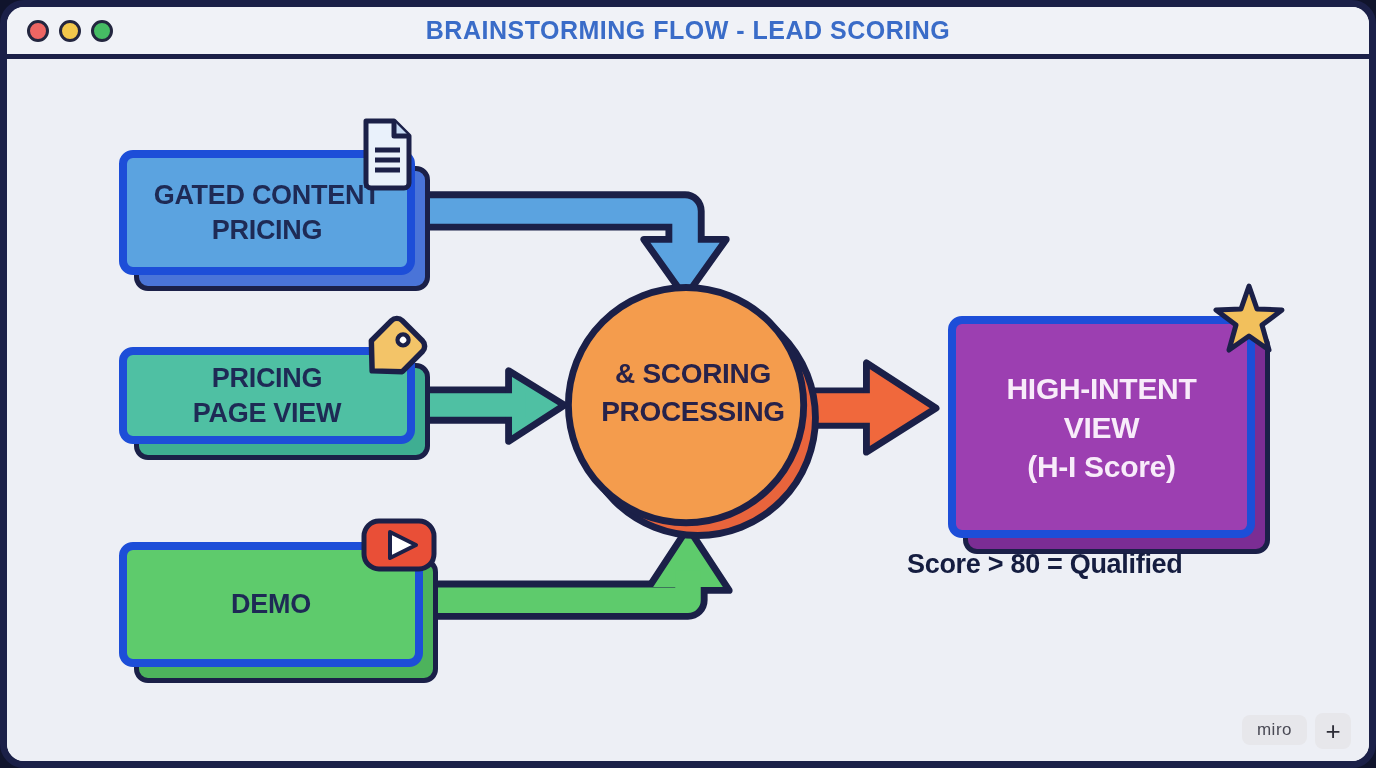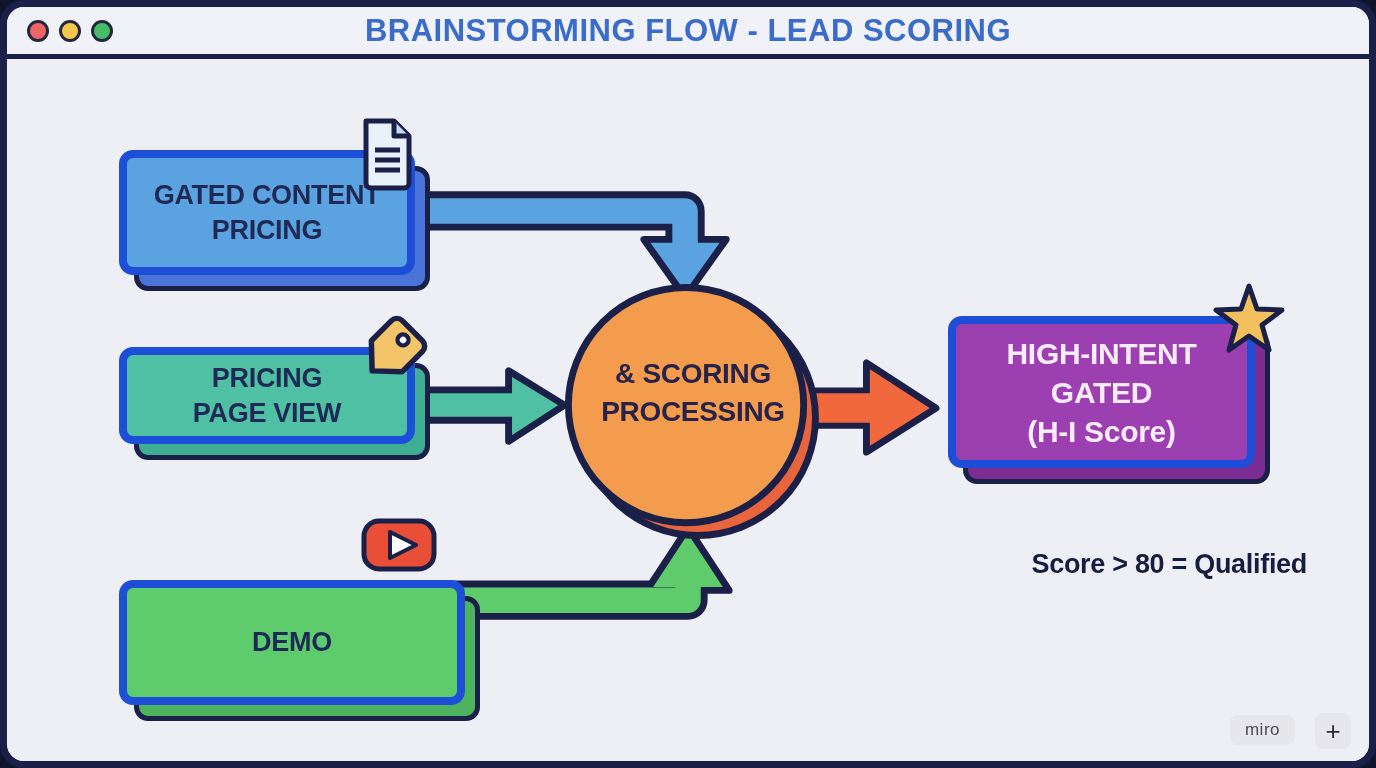--- a/index.html
+++ b/index.html
@@ -26,21 +26,21 @@
   .lights { display: flex; gap: 10px; margin-left: 20px; }
   .light {
     width: 22px; height: 22px; border-radius: 50%;
     border: 3px solid #23263f; cursor: pointer;
   }
   .light.red    { background: #ee6663; }
   .light.yellow { background: #f3c84b; }
   .light.green  { background: #46bc64; }
   .win-title {
     position: absolute; left: 0; right: 0; text-align: center;
-    font-size: 31px; font-weight: bold; letter-spacing: 0.5px;
+    font-size: 25px; font-weight: bold; letter-spacing: 0.5px;
     color: #3a6cc8;
   }
   
   .canvas {
     position: absolute; top: 52px; left: 0; right: 0; bottom: 0;
     background: #edeff5;
   }
   .wires { position: absolute; inset: 0; width: 100%; height: 100%; }
 
   
@@ -72,27 +72,27 @@
 
   .circle-label {
     position: absolute; left: 566px; top: 296px; width: 240px;
     text-align: center; font-size: 28px; font-weight: bold;
     color: #27224a; line-height: 1.35; letter-spacing: -0.3px;
   }
   .corner-icon { position: absolute; }
 
   .caption {
     position: absolute; left: 900px; top: 490px; width: 400px;
-    text-align: right; font-size: 27px; font-weight: bold;
+    text-align: left; font-size: 27px; font-weight: bold;
     color: #151d40; letter-spacing: -0.3px;
   }
 
   
   .miro-badge {
-    position: absolute; right: 74px; bottom: 16px;
+    position: absolute; right: 62px; bottom: 16px;
     background: #e7e7eb; border-radius: 8px;
     padding: 5px 15px; font-size: 17px; color: #4a4a55;
     letter-spacing: 0.5px; cursor: pointer;
   }
   .add-btn {
     position: absolute; right: 18px; bottom: 12px;
     width: 36px; height: 36px; background: #e7e7eb; border-radius: 8px;
     display: flex; align-items: center; justify-content: center;
     font-size: 26px; font-weight: 300; color: #2e2e38; cursor: pointer;
     line-height: 1;
@@ -177,38 +177,38 @@
     </div>
     <span class="corner-icon" style="left:351px; top:256px;">
       <svg width="70" height="70" viewBox="0 0 64 64">
         <g transform="rotate(-45 32 32)">
           <path d="M24 12 H50 a7 7 0 0 1 7 7 V45 a7 7 0 0 1 -7 7 H24 L5 32 Z" fill="#f3c468" stroke="#1b2048" stroke-width="5" stroke-linejoin="round"></path>
           <circle cx="45" cy="32" r="5" fill="#ffffff" stroke="#1b2048" stroke-width="4"></circle>
         </g>
       </svg>
     </span>
 
-    <div class="node demo" style="left:112px; top:483px; width:346px; height:125px;margin-top:38px;">
+    <div class="node demo" style="left:112px; top:483px; width:304px; height:125px;">
       <div class="shadow"></div>
       <div class="face">
         <div class="line">DEMO</div>
       </div>
     </div>
     <span class="corner-icon" style="left:353px; top:458px;">
       <svg width="78" height="56" viewBox="0 0 78 56">
         <rect x="4" y="4" width="70" height="48" rx="15" fill="#e94f37" stroke="#1b2048" stroke-width="5"></rect>
         <polygon points="30,15 56,28 30,41" fill="#ffffff" stroke="#1b2048" stroke-width="4" stroke-linejoin="round"></polygon>
       </svg>
     </span>
 
-    <div class="node output" style="left:941px; top:257px; width:307px; height:152px;">
+    <div class="node output" style="left:941px; top:257px; width:307px; height:222px;">
       <div class="shadow"></div>
       <div class="face">
         <div class="line">HIGH-INTENT</div>
-        <div class="line">GATED</div>
+        <div class="line">VIEW</div>
         <div class="line">(H-I Score)</div>
       </div>
     </div>
     <span class="corner-icon" style="left:1205px; top:224px;">
       <svg width="74" height="72" viewBox="0 0 74 72">
         <polygon points="37,3 45,26 70,27 50,42 57,67 37,53 17,67 24,42 4,27 29,26" fill="#f2c05c" stroke="#1b2048" stroke-width="5" stroke-linejoin="round"></polygon>
       </svg>
     </span>
 
     <div class="caption">Score &gt; 80 = Qualified</div>

